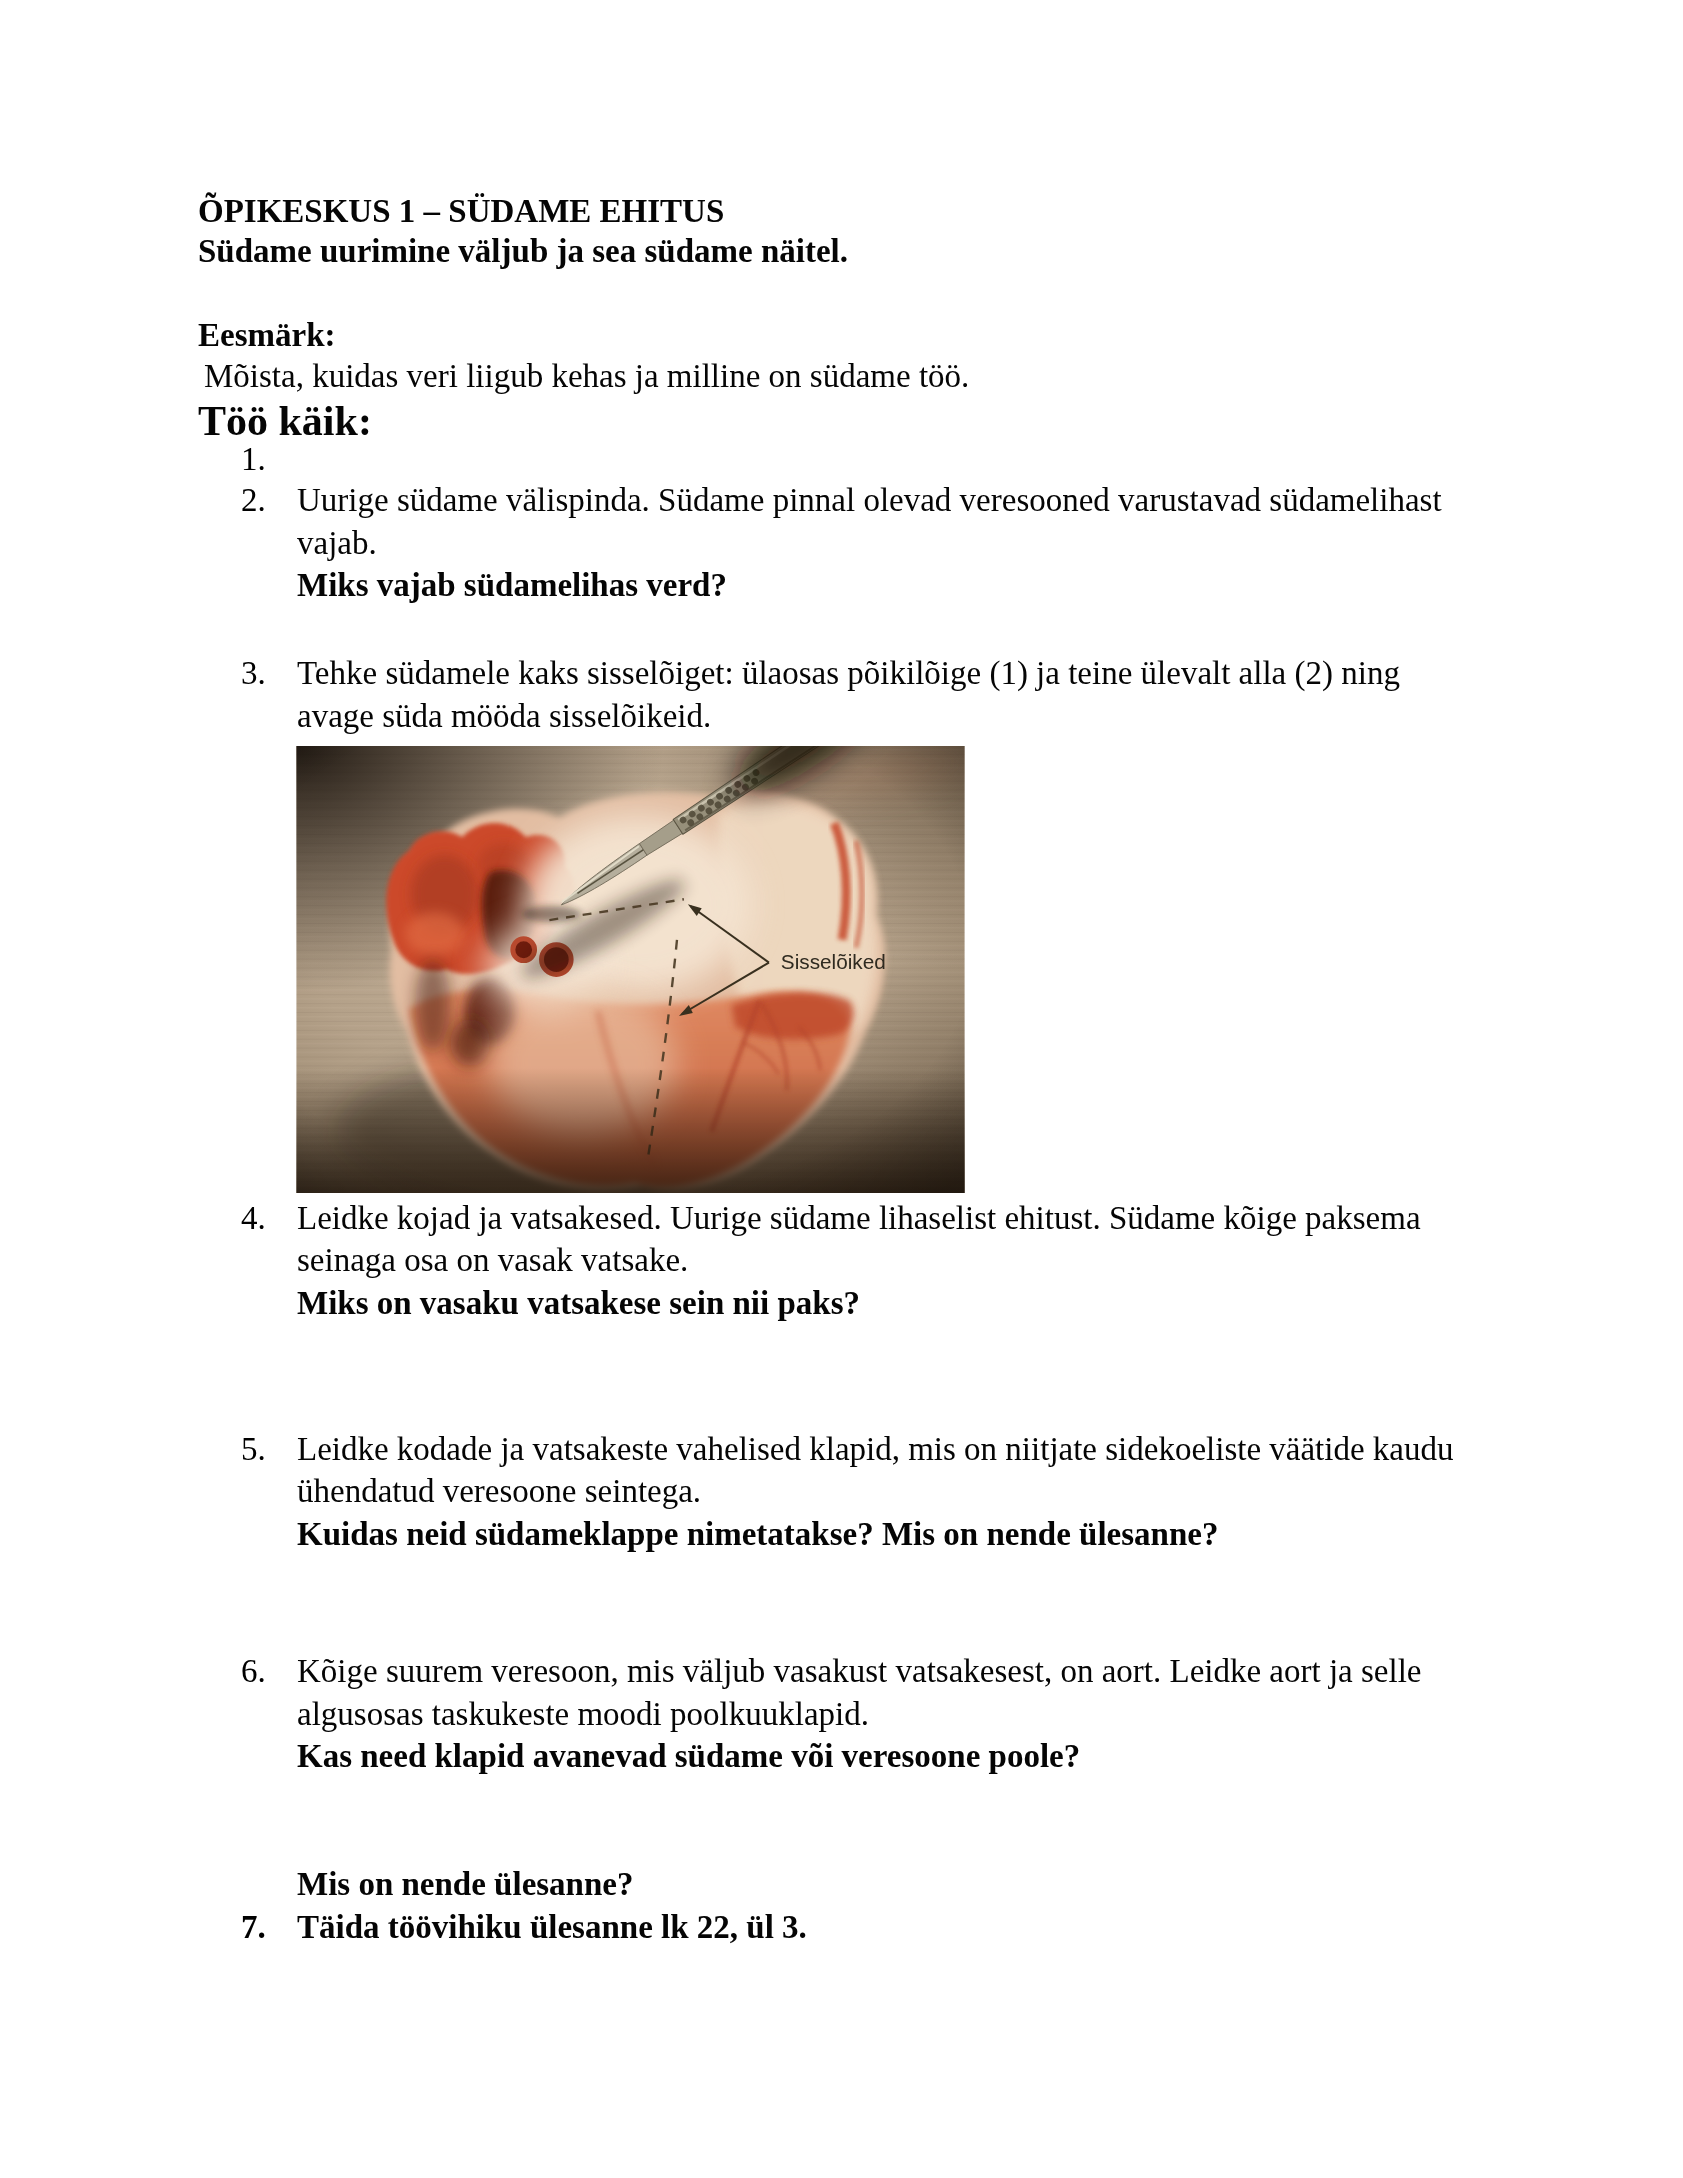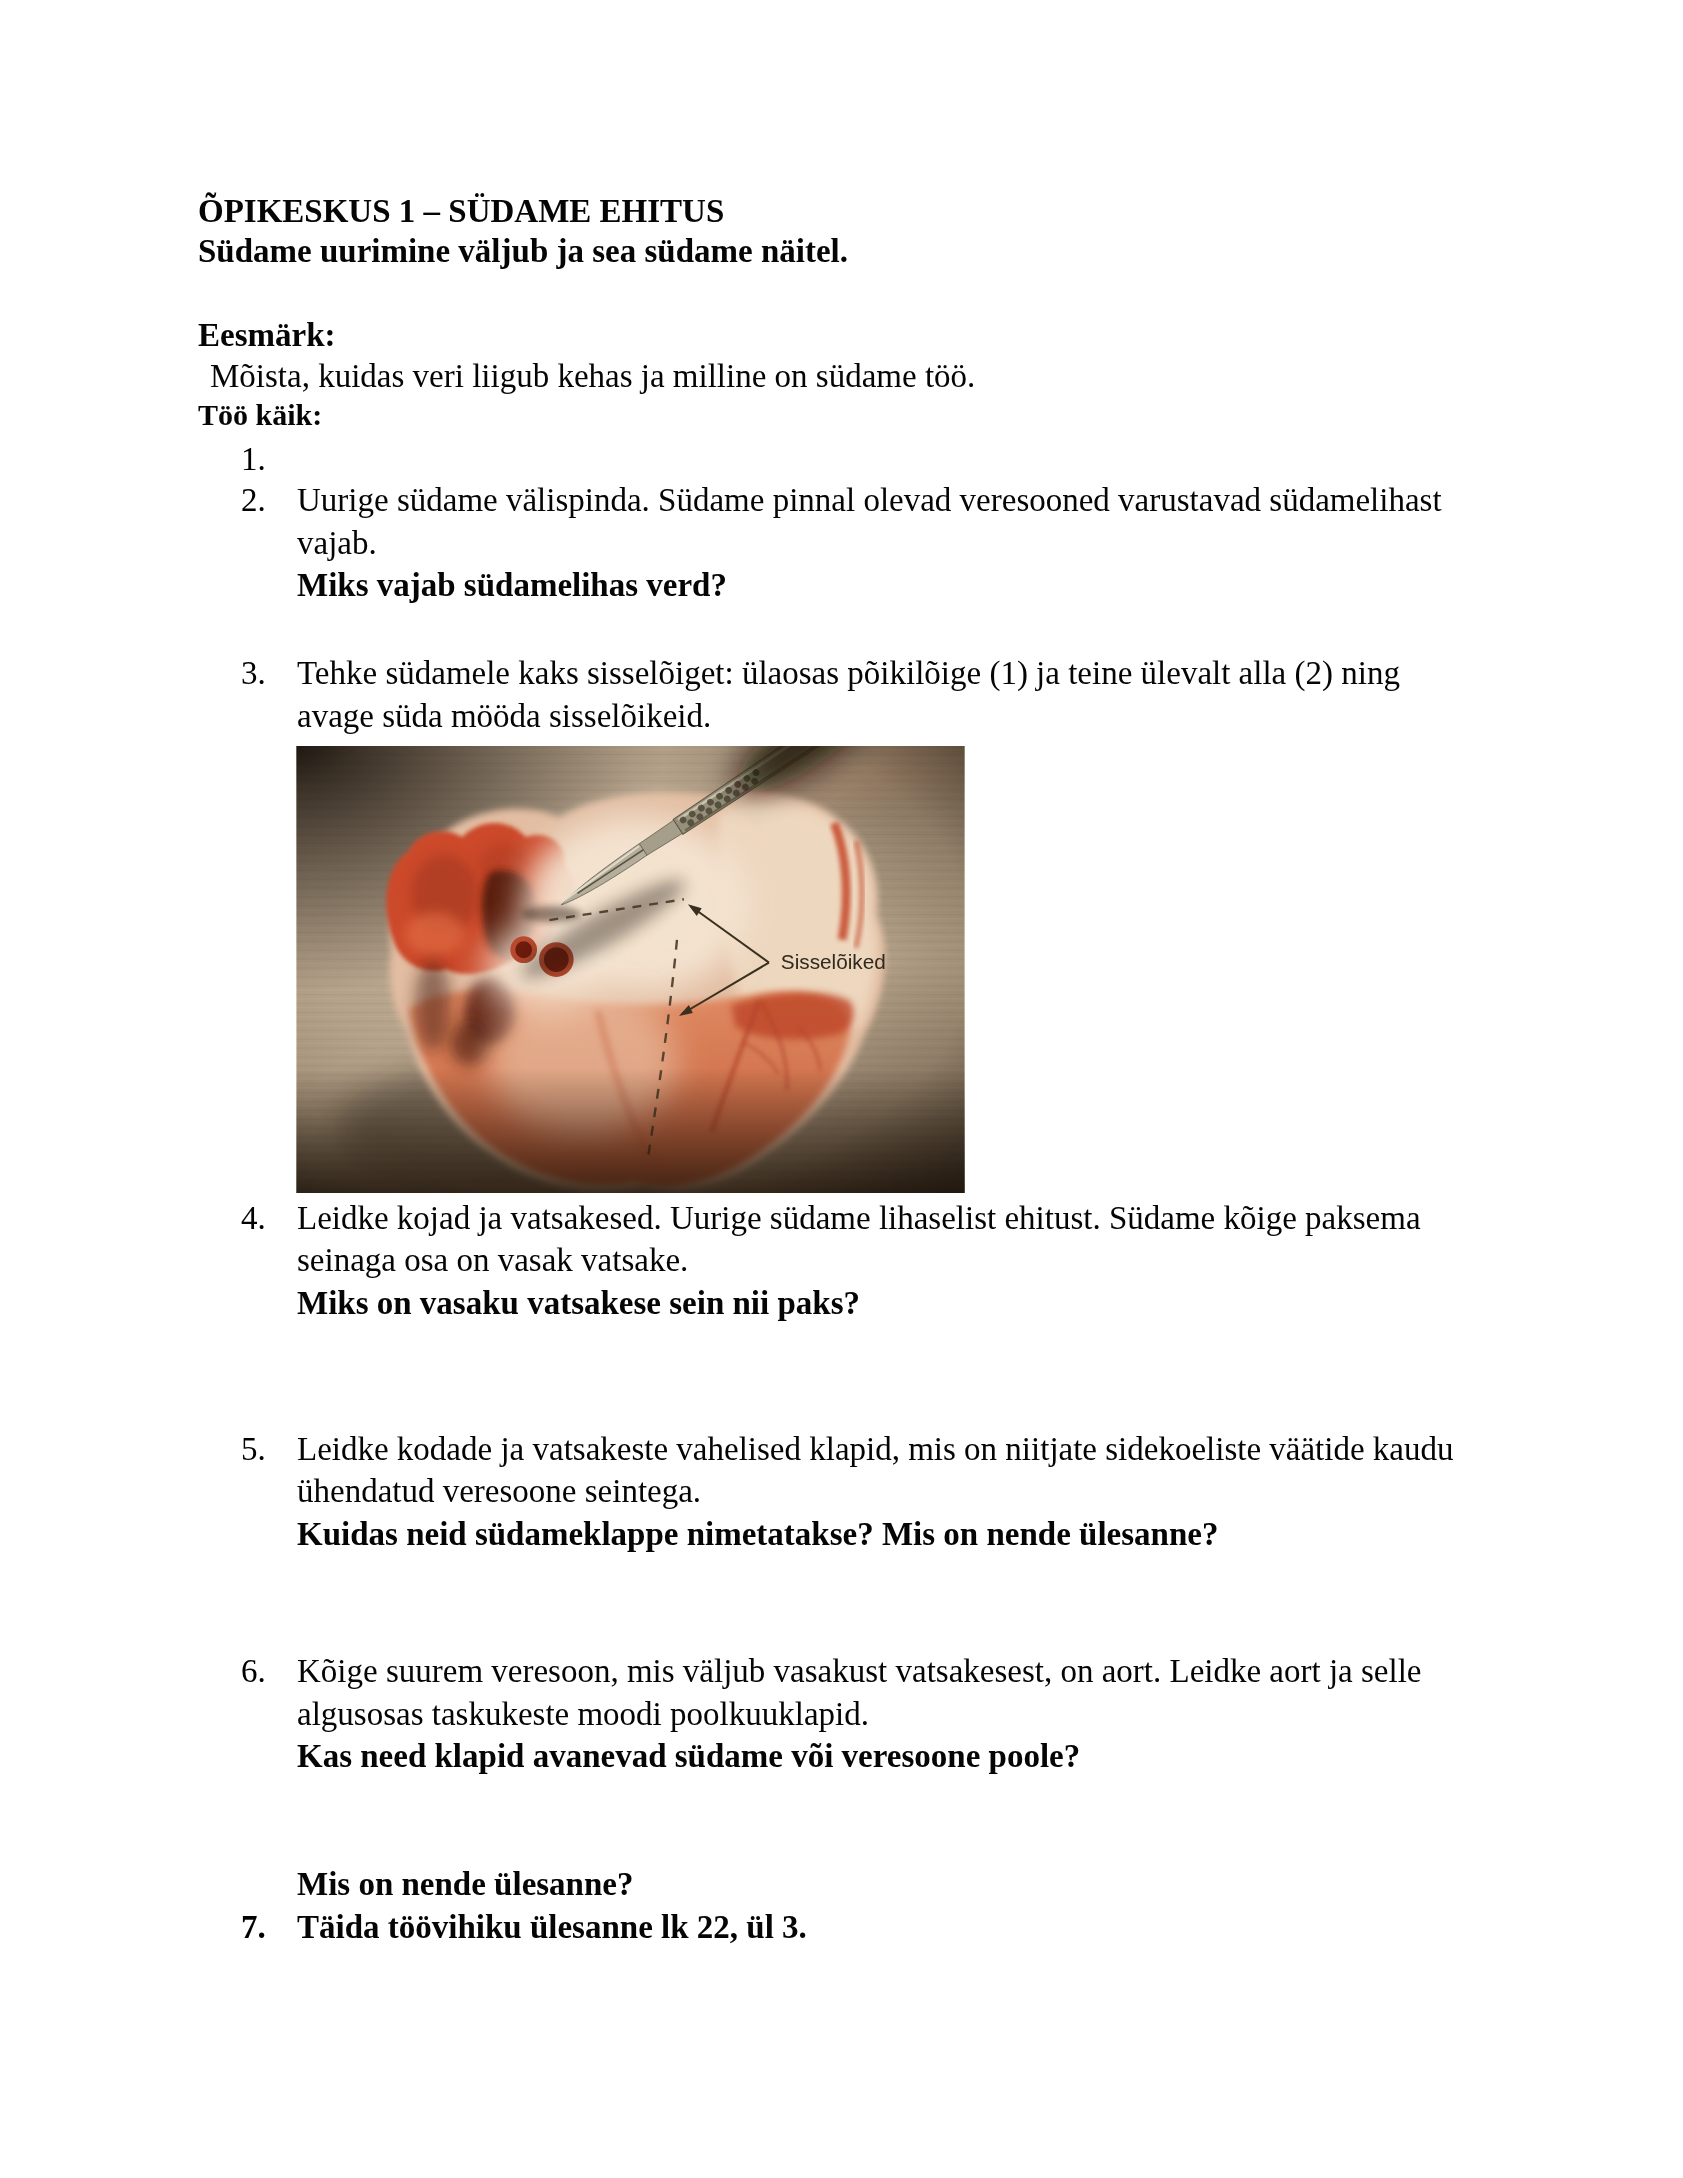--- a/index.html
+++ b/index.html
@@ -12,38 +12,38 @@
     overflow:hidden;
   }
   .ln{
     position:absolute;
     font-size:33px;
     line-height:1;
     white-space:nowrap;
     color:#050505;
   }
   .b{font-weight:bold;}
-  .heading-lg{font-size:30px;font-weight:bold;}
+  .heading-lg{font-size:42px;font-weight:bold;}
   .num{position:absolute;font-size:33px;line-height:1;white-space:nowrap;}
   .photo{
     position:absolute;left:296px;top:746px;width:669px;height:447px;
     overflow:hidden;
   }
   .photo svg{display:block;}
 </style>
 </head>
 <body>
 
 <div class="page">
 
   <div class="ln b" style="left:198px;top:195px">ÕPIKESKUS 1 – SÜDAME EHITUS</div>
   <div class="ln b" style="left:198px;top:235px">Südame uurimine väljub ja sea südame näitel.</div>
 
   <div class="ln b" style="left:198px;top:319px">Eesmärk:</div>
-  <div class="ln" style="left:210px;top:360px">Mõista, kuidas veri liigub kehas ja milline on südame töö.</div>
+  <div class="ln" style="left:204px;top:360px">Mõista, kuidas veri liigub kehas ja milline on südame töö.</div>
 
   <div class="ln heading-lg" style="left:198px;top:400px">Töö käik:</div>
 
   <div class="num" style="left:241px;top:443px">1.</div>
 
   <div class="num" style="left:241px;top:484px">2.</div>
   <div class="ln" style="left:297px;top:484px">Uurige südame välispinda. Südame pinnal olevad veresooned varustavad südamelihast</div>
   <div class="ln" style="left:297px;top:527px">vajab.</div>
   <div class="ln b" style="left:297px;top:569px">Miks vajab südamelihas verd?</div>
 

